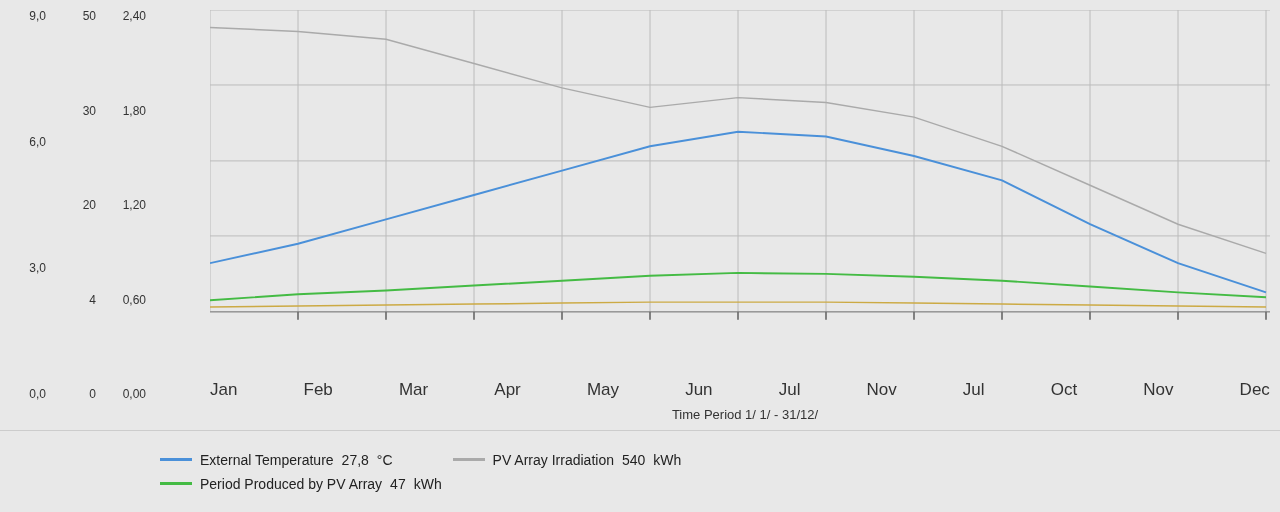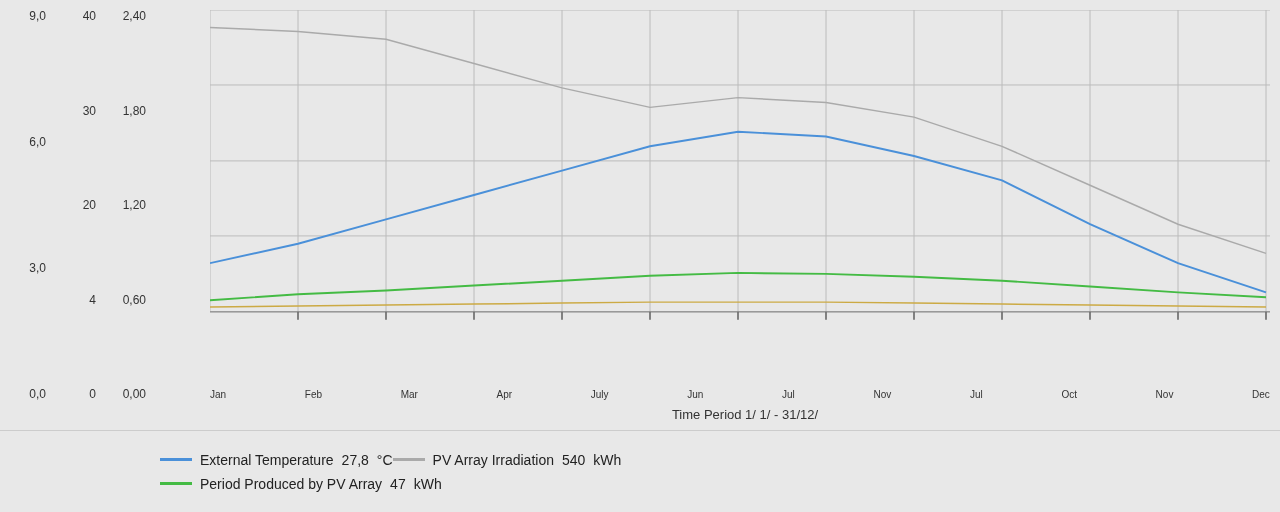--- a/index.html
+++ b/index.html
@@ -56,21 +56,21 @@
       height: 100%;
     }
 
     .x-axis-labels {
       position: absolute;
       bottom: 30px;
       left: 0;
       right: 10px;
       display: flex;
       justify-content: space-between;
-      font-size: 10px;
+      font-size: 17px;
       color: #333;
       padding: 0 0 0 0;
     }
 
     .x-axis-title {
       position: absolute;
       bottom: 8px;
       left: 0;
       right: 0;
       text-align: center;
@@ -87,20 +87,21 @@
       justify-content: center;
       align-items: flex-start;
       padding: 10px 0 10px 160px;
       gap: 8px;
       border-top: 1px solid #ccc;
     }
 
     .legend-row {
       display: flex;
       flex-direction: row;
+      gap: 60px;
       align-items: center;
     }
 
     .legend-item {
       display: flex;
       align-items: center;
       gap: 8px;
       font-size: 14px;
       color: #222;
     }
@@ -123,21 +124,21 @@
       <div class="tick">3,0</div>
       <div class="tick">6,0</div>
       <div class="tick">9,0</div>
     </div>
 
     <div class="y-axis">
       <div class="tick">0</div>
       <div class="tick">4</div>
       <div class="tick">20</div>
       <div class="tick">30</div>
-      <div class="tick">40</div>
+      <div class="tick">50</div>
     </div>
 
     <div class="y-axis">
       <div class="tick">0,00</div>
       <div class="tick">0,60</div>
       <div class="tick">1,20</div>
       <div class="tick">1,80</div>
       <div class="tick">2,40</div>
     </div>
   </div>
@@ -188,21 +189,21 @@
       <line x1="968" y1="310" x2="968" y2="318" stroke="#666" stroke-width="1.5"></line>
       <line x1="1056" y1="310" x2="1056" y2="318" stroke="#666" stroke-width="1.5"></line>
     </svg>
 
     
     <div class="x-axis-labels">
       <span>Jan</span>
       <span>Feb</span>
       <span>Mar</span>
       <span>Apr</span>
-      <span>July</span>
+      <span>May</span>
       <span>Jun</span>
       <span>Jul</span>
       <span>Nov</span>
       <span>Jul</span>
       <span>Oct</span>
       <span>Nov</span>
       <span>Dec</span>
     </div>
 
     

